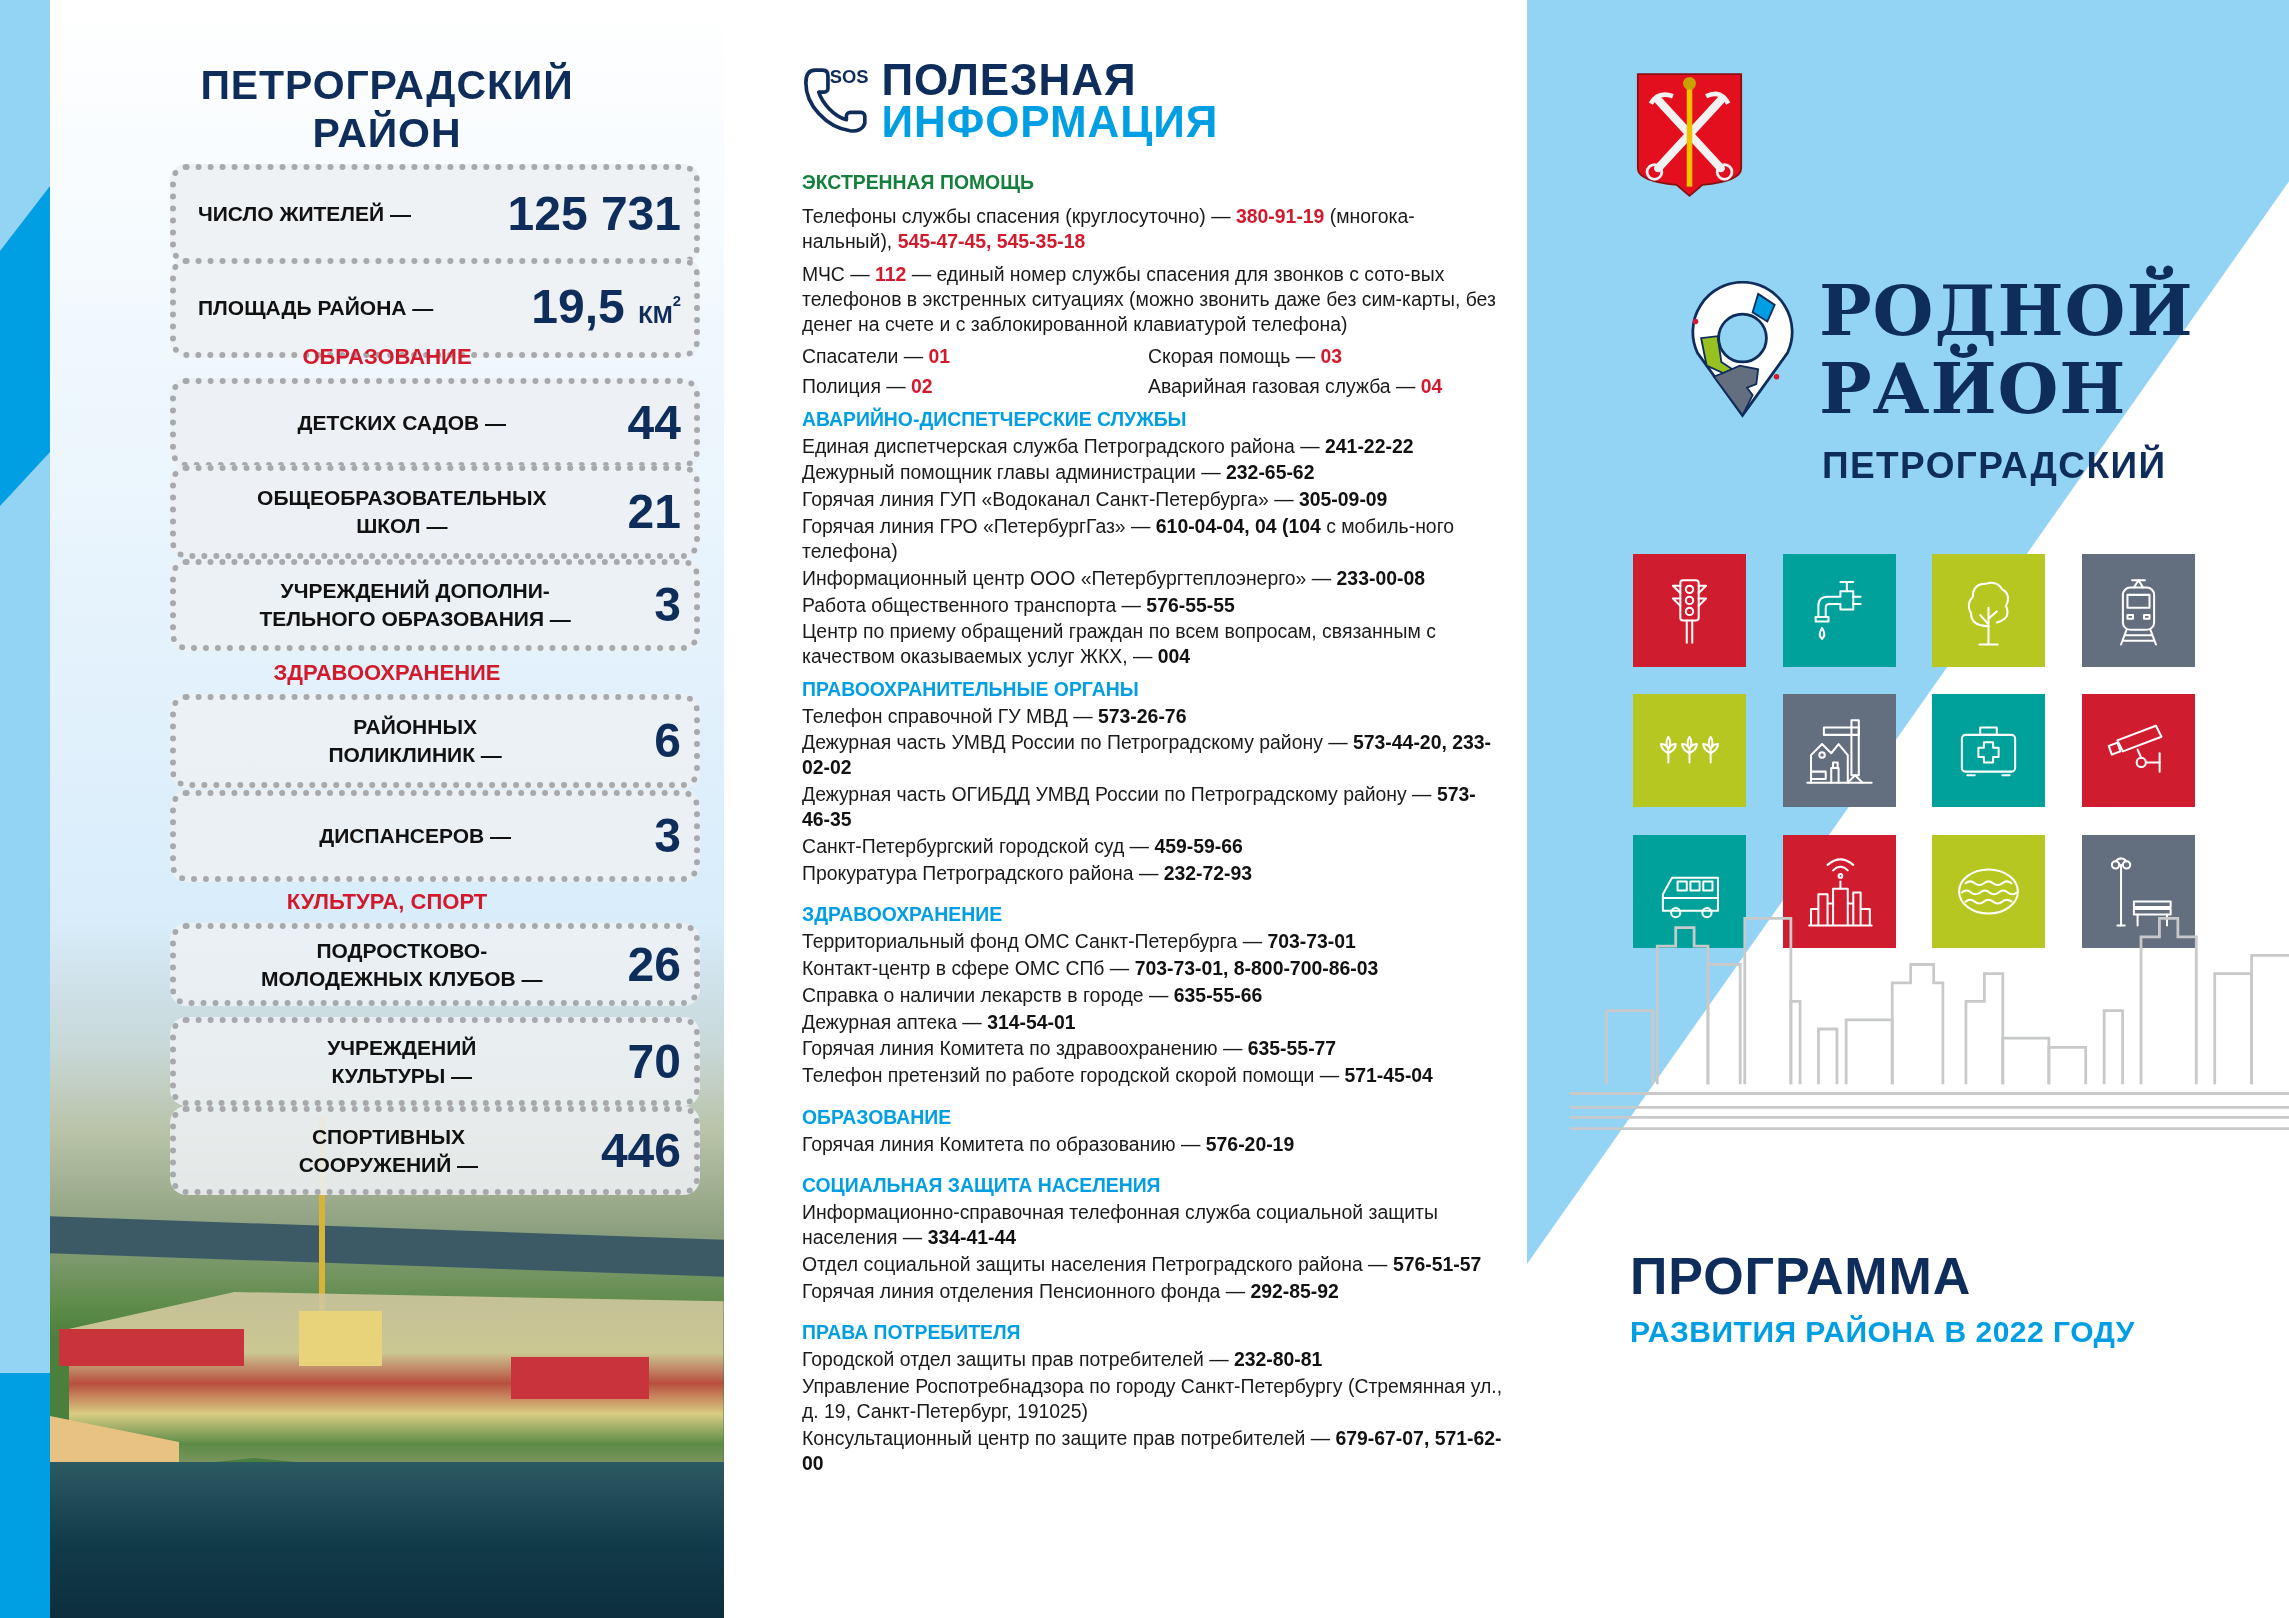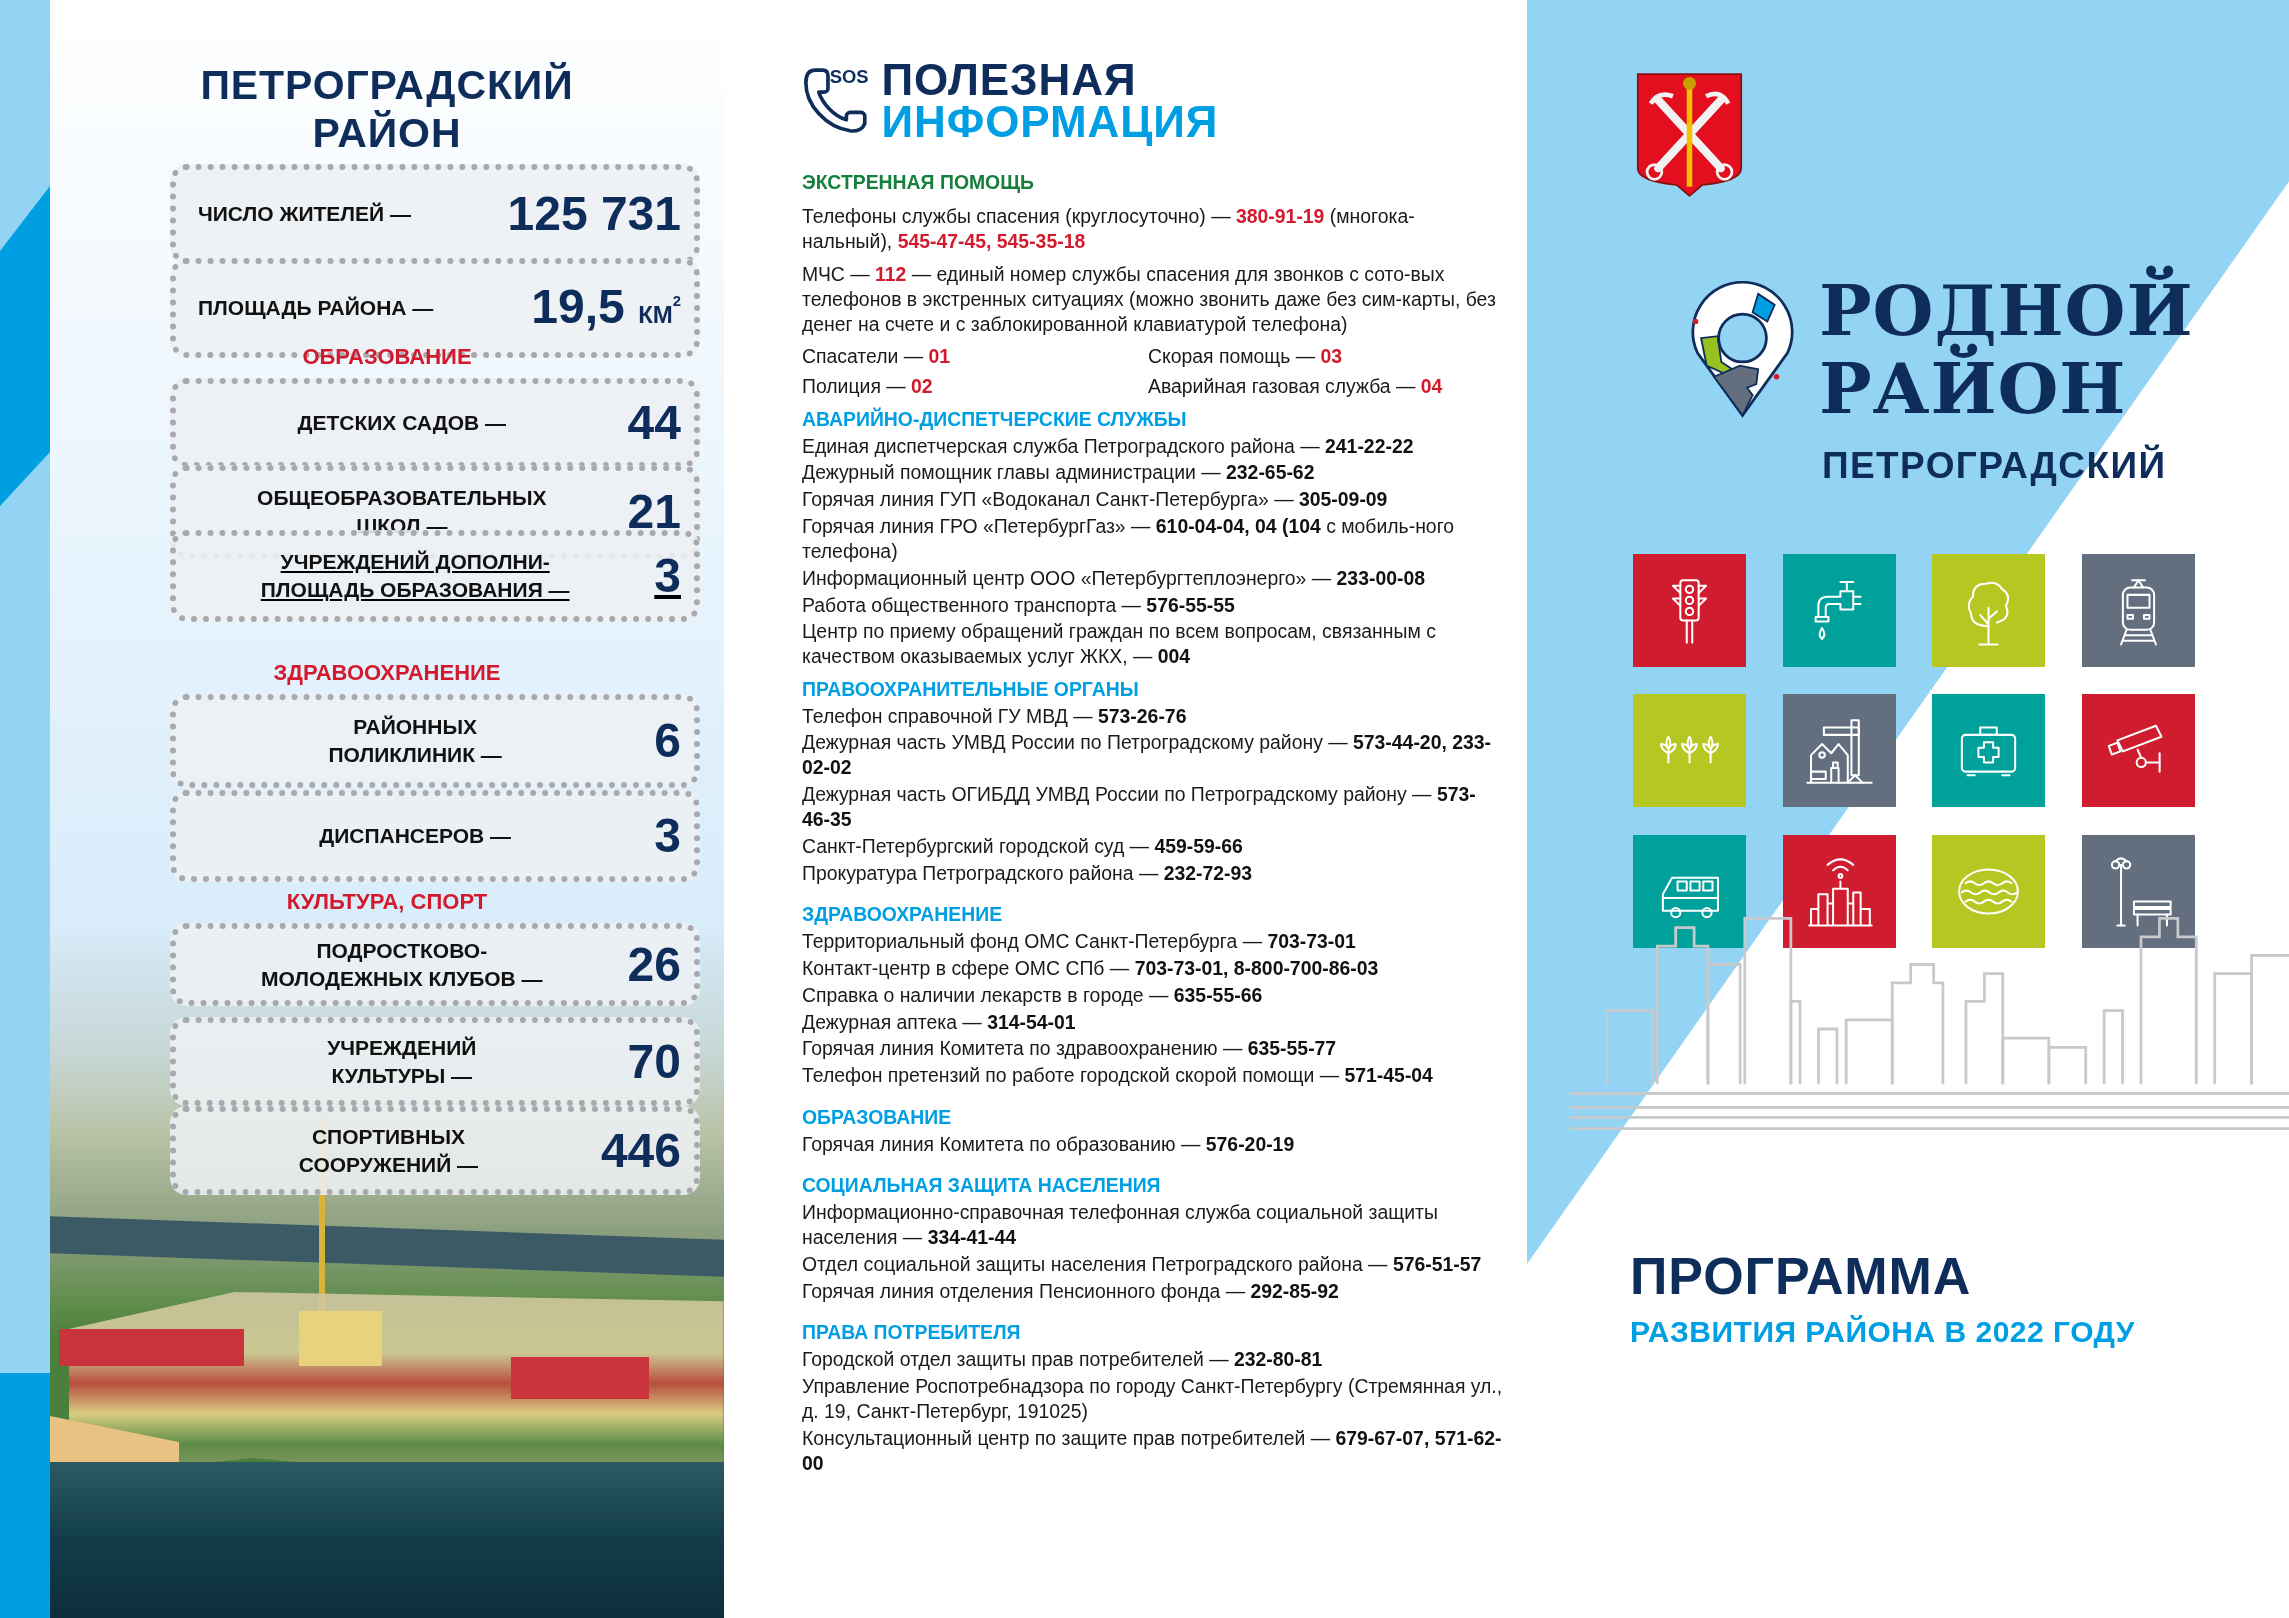--- a/index.html
+++ b/index.html
@@ -127,24 +127,24 @@
       </div>
     <div class="stat-value">44</div>
   </div>
   <div class="stat-box" style="top:465px;height:94px;justify-content:center;">
     <div class="stat-label">
       <div>ОБЩЕОБРАЗОВАТЕЛЬНЫХ</div>
       <div>ШКОЛ —</div>
     </div>
     <div class="stat-value">21</div>
   </div>
-  <div class="stat-box" style="top:530px;height:92px;text-decoration:underline;">
+  <div class="stat-box" style="top:559px;height:92px;">
     <div class="stat-label">
       <div>УЧРЕЖДЕНИЙ ДОПОЛНИ-</div>
-      <div>ПЛОЩАДЬ ОБРАЗОВАНИЯ —</div>
+      <div>ТЕЛЬНОГО ОБРАЗОВАНИЯ —</div>
     </div>
     <div class="stat-value">3</div>
   </div>
 
   <div class="section-red" style="top:659px;">ЗДРАВООХРАНЕНИЕ</div>
   <div class="stat-box" style="top:694px;height:94px;">
     <div class="stat-label">
       <div>РАЙОННЫХ</div>
       <div>ПОЛИКЛИНИК —</div>
     </div>

